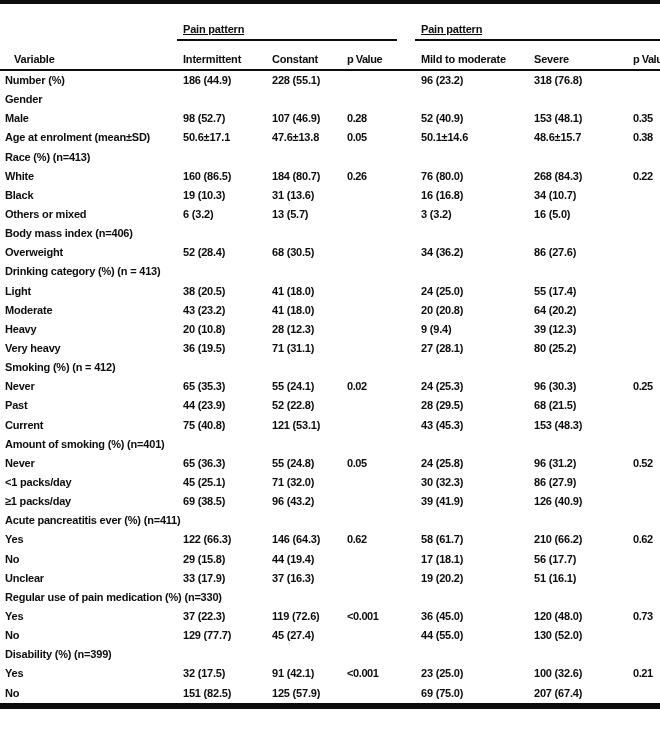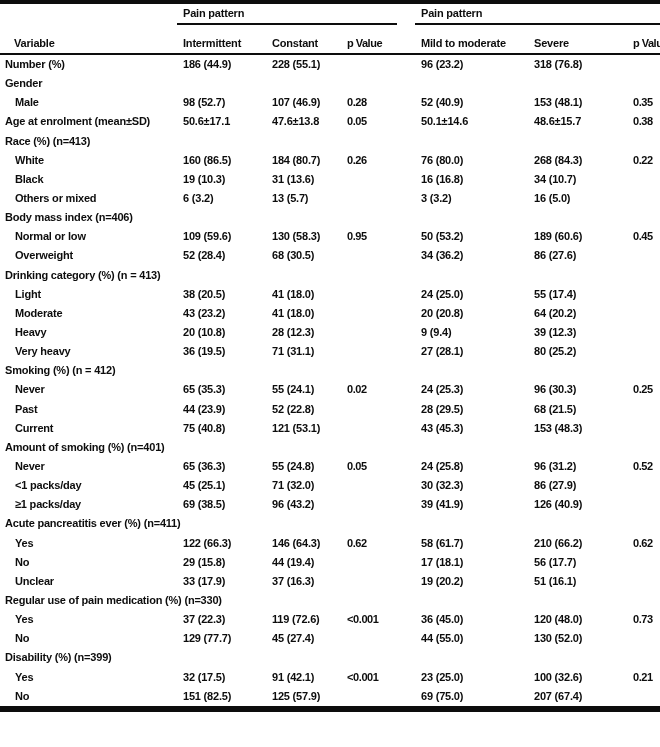--- a/index.html
+++ b/index.html
@@ -42,22 +42,23 @@
     padding:0;
     text-align:left;
     font-size:11px;
     font-weight:bold;
     white-space:nowrap;
     vertical-align:bottom;
   }
   .group-row th{height:21px;}
   .group-underline{
     border-bottom:2px solid var(--ink);
-    padding:3px 0 3px 6px;
+    padding:19px 0 3px 6px;
     line-height:13px;
+    text-decoration:underline;
   }
   .group-underline.g1{margin-right:18px;}
   .group-underline.g2{margin-right:0;}
   .head-row th{
     border-bottom:2px solid var(--ink);
     height:22px;
     padding:2px 0 4px 6px;
   }
   .head-row th.var-head{padding-left:14px;}
   .head-row th.pv-head{letter-spacing:-0.5px;}
@@ -66,21 +67,21 @@
     height:19.15px;
     padding:0 0 0 6px;
     vertical-align:middle;
     white-space:nowrap;
     overflow:visible;
     font-size:11px;
     font-weight:bold;
     line-height:11px;
   }
   tbody td.label{padding-left:5px;margin-top:28px;}
-  tbody td.label.indent{padding-left:15px;}
+  tbody td.label.indent{padding-left:5px;}
   tbody td.pv{letter-spacing:-0.4px;}
 </style>
 </head>
 <body>
 
 <div class="sheet">
   <table>
     <colgroup>
       <col class="c-var">
         <col class="c-int">
@@ -186,29 +187,20 @@
         <tr>
           <td class="label">Body mass index (n=406)</td>
           <td class="val"></td>
           <td class="val"></td>
           <td class="val pv"></td>
           <td class="val"></td>
           <td class="val"></td>
           <td class="val pv"></td>
         </tr>
         <tr>
-          <td class="label indent">Normal or low</td>
-          <td class="val">109 (59.6)</td>
-          <td class="val">130 (58.3)</td>
-          <td class="val pv">0.95</td>
-          <td class="val">50 (53.2)</td>
-          <td class="val">189 (60.6)</td>
-          <td class="val pv">0.45</td>
-        </tr>
-        <tr>
           <td class="label indent">Overweight</td>
           <td class="val">52 (28.4)</td>
           <td class="val">68 (30.5)</td>
           <td class="val pv"></td>
           <td class="val">34 (36.2)</td>
           <td class="val">86 (27.6)</td>
           <td class="val pv"></td>
         </tr>
         <tr>
           <td class="label">Drinking category (%) (n = 413)</td>

